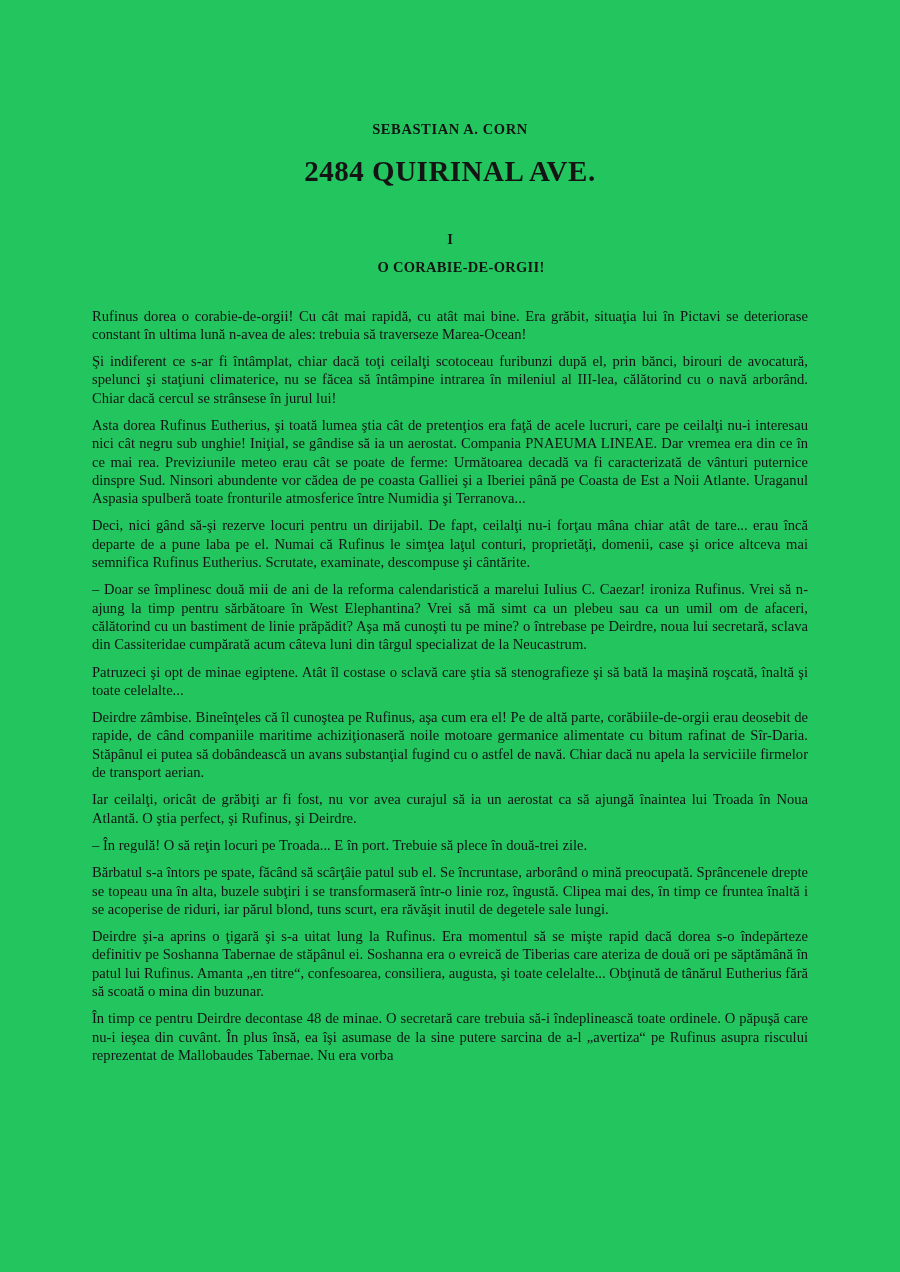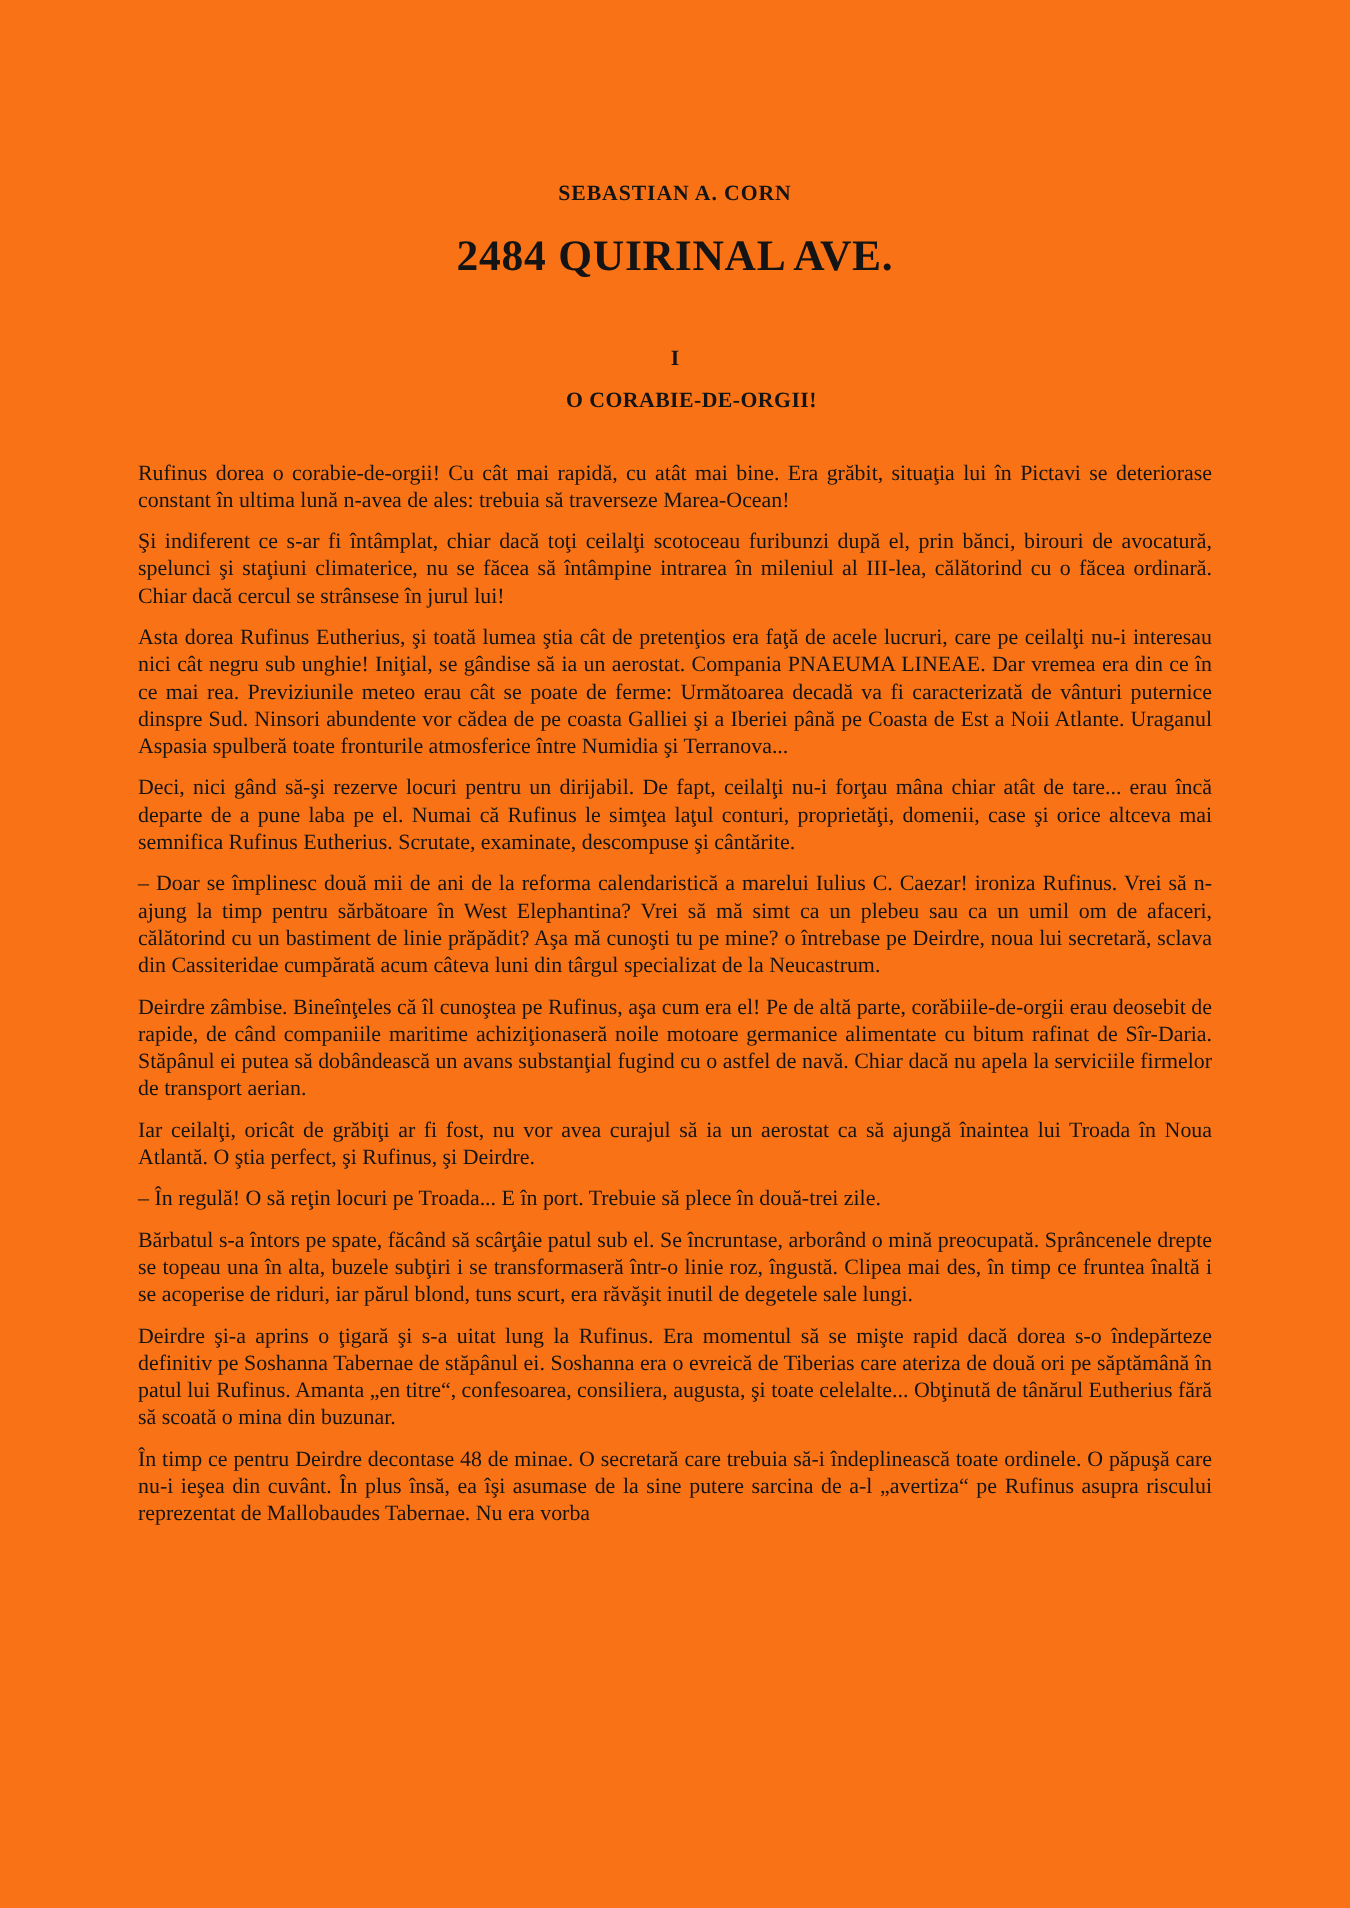--- a/index.html
+++ b/index.html
@@ -4,21 +4,21 @@
 <style>
   html, body {
     margin: 0;
     padding: 0;
     background: #ffffff;
   }
   .page {
     position: relative;
     width: 900px;
     height: 1272px;
-    background: #f97316;
+    background: #22c55e;
     color: #141414;
     font-family: "Liberation Serif", "DejaVu Serif", serif;
     overflow: hidden;
   }
   .header {
     text-align: center;
   }
   .author {
     padding-top: 122px;
     font-size: 14.5px;
@@ -67,24 +67,25 @@
 
   <div class="header">
     <div class="author">SEBASTIAN A. CORN</div>
     <div class="book-title">2484 QUIRINAL AVE.</div>
     <div class="chapter-number">I</div>
     <div class="chapter-title">O CORABIE-DE-ORGII!</div>
   </div>
 
   <div class="body-text">
     <p>Rufinus dorea o corabie-de-orgii! Cu cât mai rapidă, cu atât mai bine. Era grăbit, situaţia lui în Pictavi se deteriorase constant în ultima lună n-avea de ales: trebuia să traverseze Marea-Ocean!</p>
-    <p>Şi indiferent ce s-ar fi întâmplat, chiar dacă toţi ceilalţi scotoceau furibunzi după el, prin bănci, birouri de avocatură, spelunci şi staţiuni climaterice, nu se făcea să întâmpine intrarea în mileniul al III-lea, călătorind cu o făcea ordinară. Chiar dacă cercul se strânsese în jurul lui!</p>
+    <p>Şi indiferent ce s-ar fi întâmplat, chiar dacă toţi ceilalţi scotoceau furibunzi după el, prin bănci, birouri de avocatură, spelunci şi staţiuni climaterice, nu se făcea să întâmpine intrarea în mileniul al III-lea, călătorind cu o navă arborând. Chiar dacă cercul se strânsese în jurul lui!</p>
     <p>Asta dorea Rufinus Eutherius, şi toată lumea ştia cât de pretenţios era faţă de acele lucruri, care pe ceilalţi nu-i interesau nici cât negru sub unghie! Iniţial, se gândise să ia un aerostat. Compania PNAEUMA LINEAE. Dar vremea era din ce în ce mai rea. Previziunile meteo erau cât se poate de ferme: Următoarea decadă va fi caracterizată de vânturi puternice dinspre Sud. Ninsori abundente vor cădea de pe coasta Galliei şi a Iberiei până pe Coasta de Est a Noii Atlante. Uraganul Aspasia spulberă toate fronturile atmosferice între Numidia şi Terranova...</p>
     <p>Deci, nici gând să-şi rezerve locuri pentru un dirijabil. De fapt, ceilalţi nu-i forţau mâna chiar atât de tare... erau încă departe de a pune laba pe el. Numai că Rufinus le simţea laţul conturi, proprietăţi, domenii, case şi orice altceva mai semnifica Rufinus Eutherius. Scrutate, examinate, descompuse şi cântărite.</p>
     <p>– Doar se împlinesc două mii de ani de la reforma calendaristică a marelui Iulius C. Caezar! ironiza Rufinus. Vrei să n-ajung la timp pentru sărbătoare în West Elephantina? Vrei să mă simt ca un plebeu sau ca un umil om de afaceri, călătorind cu un bastiment de linie prăpădit? Aşa mă cunoşti tu pe mine? o întrebase pe Deirdre, noua lui secretară, sclava din Cassiteridae cumpărată acum câteva luni din târgul specializat de la Neucastrum.</p>
+    <p>Patruzeci şi opt de minae egiptene. Atât îl costase o sclavă care ştia să stenografieze şi să bată la maşină roşcată, înaltă şi toate celelalte...</p>
     <p>Deirdre zâmbise. Bineînţeles că îl cunoştea pe Rufinus, aşa cum era el! Pe de altă parte, corăbiile-de-orgii erau deosebit de rapide, de când companiile maritime achiziţionaseră noile motoare germanice alimentate cu bitum rafinat de Sîr-Daria. Stăpânul ei putea să dobândească un avans substanţial fugind cu o astfel de navă. Chiar dacă nu apela la serviciile firmelor de transport aerian.</p>
     <p>Iar ceilalţi, oricât de grăbiţi ar fi fost, nu vor avea curajul să ia un aerostat ca să ajungă înaintea lui Troada în Noua Atlantă. O ştia perfect, şi Rufinus, şi Deirdre.</p>
     <p>– În regulă! O să reţin locuri pe Troada... E în port. Trebuie să plece în două-trei zile.</p>
     <p>Bărbatul s-a întors pe spate, făcând să scârţâie patul sub el. Se încruntase, arborând o mină preocupată. Sprâncenele drepte se topeau una în alta, buzele subţiri i se transformaseră într-o linie roz, îngustă. Clipea mai des, în timp ce fruntea înaltă i se acoperise de riduri, iar părul blond, tuns scurt, era răvăşit inutil de degetele sale lungi.</p>
     <p>Deirdre şi-a aprins o ţigară şi s-a uitat lung la Rufinus. Era momentul să se mişte rapid dacă dorea s-o îndepărteze definitiv pe Soshanna Tabernae de stăpânul ei. Soshanna era o evreică de Tiberias care ateriza de două ori pe săptămână în patul lui Rufinus. Amanta „en titre“, confesoarea, consiliera, augusta, şi toate celelalte... Obţinută de tânărul Eutherius fără să scoată o mina din buzunar.</p>
     <p>În timp ce pentru Deirdre decontase 48 de minae. O secretară care trebuia să-i îndeplinească toate ordinele. O păpuşă care nu-i ieşea din cuvânt. În plus însă, ea îşi asumase de la sine putere sarcina de a-l „avertiza“ pe Rufinus asupra riscului reprezentat de Mallobaudes Tabernae. Nu era vorba</p>
   </div>
 
 </div>
 

